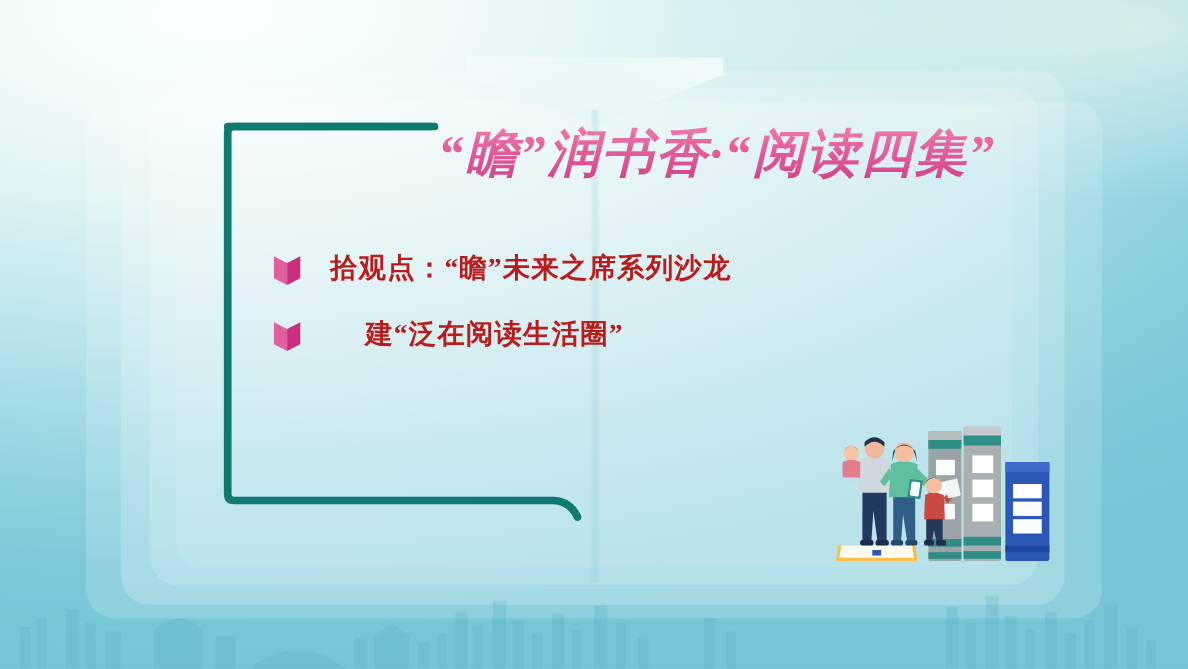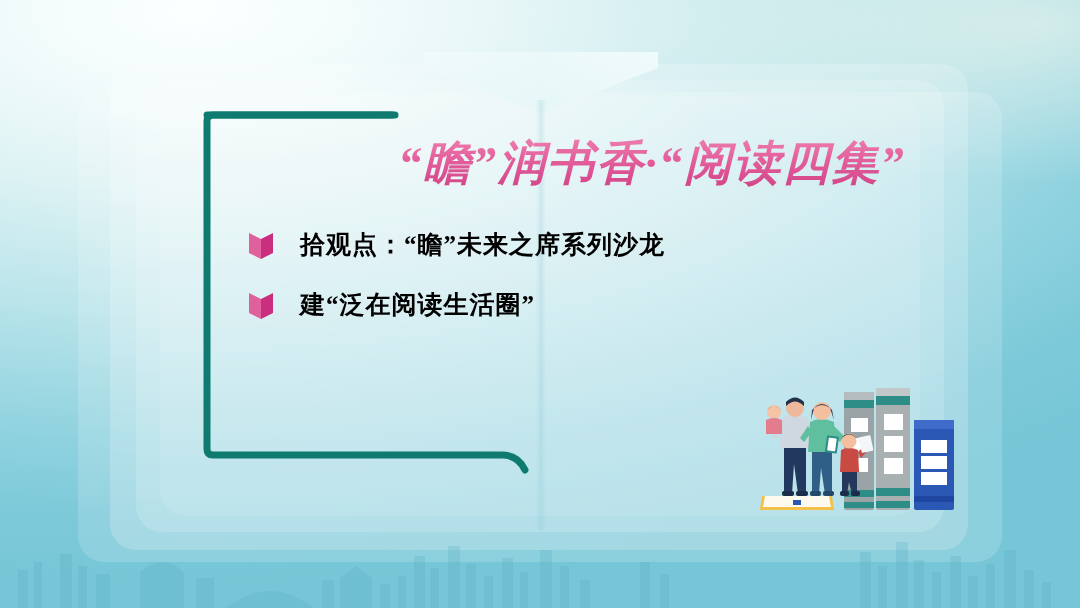--- a/index.html
+++ b/index.html
@@ -40,30 +40,30 @@
   
   .frame{position:absolute;left:180px;top:110px;width:400px;height:390px;}
 
   
   .title{position:absolute;left:398px;top:108px;width:560px;
          font-family:"Liberation Serif","DejaVu Serif",serif;
          font-size:47px;font-weight:700;font-style:italic;
          letter-spacing:2px;white-space:nowrap;
          background:linear-gradient(to bottom,#ef86b4 0%,#e4609c 42%,#cf3d84 100%);
          -webkit-background-clip:text;background-clip:text;color:transparent;
-         text-shadow:none;margin-top:24px;}
+         text-shadow:none;}
 
   
   .bullets{position:absolute;left:248px;top:226px;width:560px;}
   .brow{display:flex;align-items:flex-start;margin-bottom:22px;}
   .bicon{flex:0 0 auto;width:26px;height:28px;margin-top:6px;margin-right:26px;}
   .btext{font-family:"Liberation Serif","DejaVu Serif",serif;
-         font-size:25px;font-weight:700;color:#000000;line-height:1.52;
+         font-size:25px;font-weight:700;color:#b91c1c;line-height:1.52;
          letter-spacing:1px;}
-  .btext .l2{display:block;}
+  .btext .l2{display:block;margin-left:32px;}
 
   
   .illus{position:absolute;left:748px;top:378px;width:220px;height:140px;}
 
   
   svg{display:block;overflow:visible;}
 </style>
 </head>
 <body>
 

